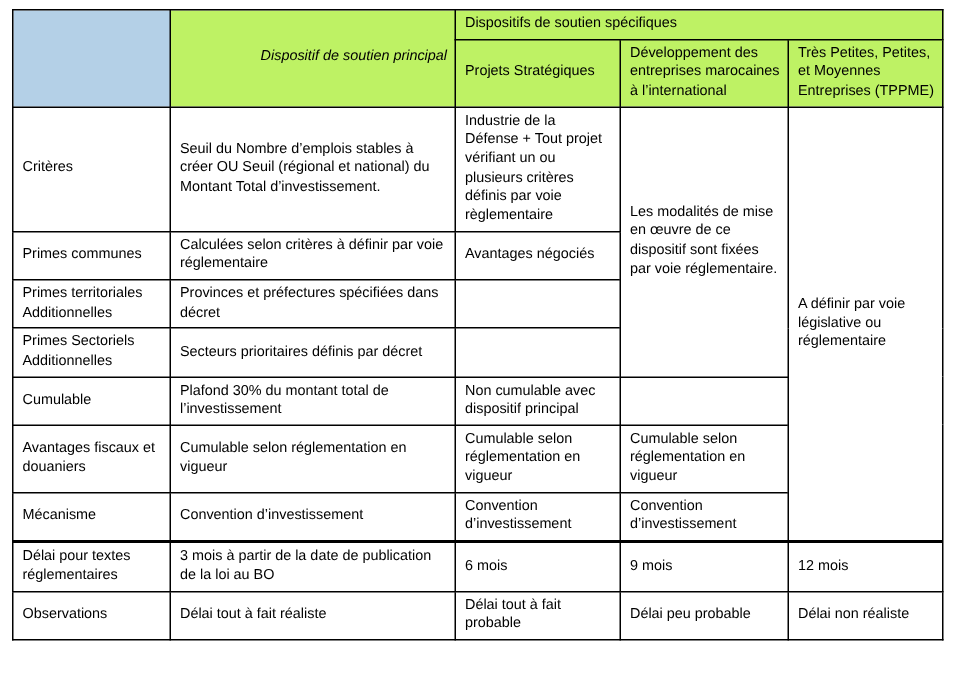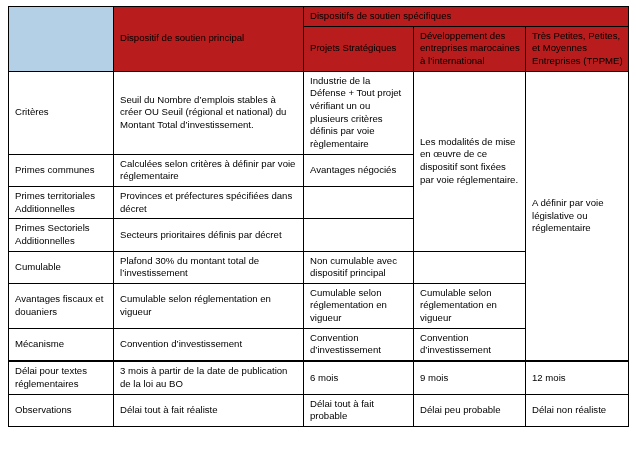--- a/index.html
+++ b/index.html
@@ -32,21 +32,21 @@
     vertical-align: middle;
     padding: 3px 5px 3px 6px;
     font-size: 9.6px;
     line-height: 1.32;
     color: #000000;
     font-weight: normal;
     text-align: left;
     word-wrap: break-word;
   }
   .hdr {
-    background: #b91c1c;
+    background: #bef264;
     font-weight: bold;
   }
   .hdr-group {
     text-align: center;
     font-size: 10.2px;
   }
   .hdr-cell {
     font-size: 10px;
   }
   .blank {
@@ -79,21 +79,21 @@
       <col class="c1">
       <col class="c2">
       <col class="c3">
       <col class="c4">
       <col class="c5">
     </colgroup>
 
     <thead>
       <tr>
         <td class="hdr blank" rowspan="2"></td>
-        <td class="hdr hdr-cell" rowspan="2" style="text-align:left;">Dispositif  de soutien principal</td>
+        <td class="hdr hdr-cell" rowspan="2" style="text-align:right;font-style:italic;">Dispositif  de soutien principal</td>
         <td class="hdr hdr-group" colspan="3">Dispositifs de soutien spécifiques</td>
       </tr>
       <tr>
         <td class="hdr hdr-cell">Projets Stratégiques</td>
         <td class="hdr hdr-cell">Développement des entreprises marocaines à l’international</td>
         <td class="hdr hdr-cell">Très Petites, Petites, et Moyennes Entreprises (TPPME)</td>
       </tr>
     </thead>
 
     <tbody>

